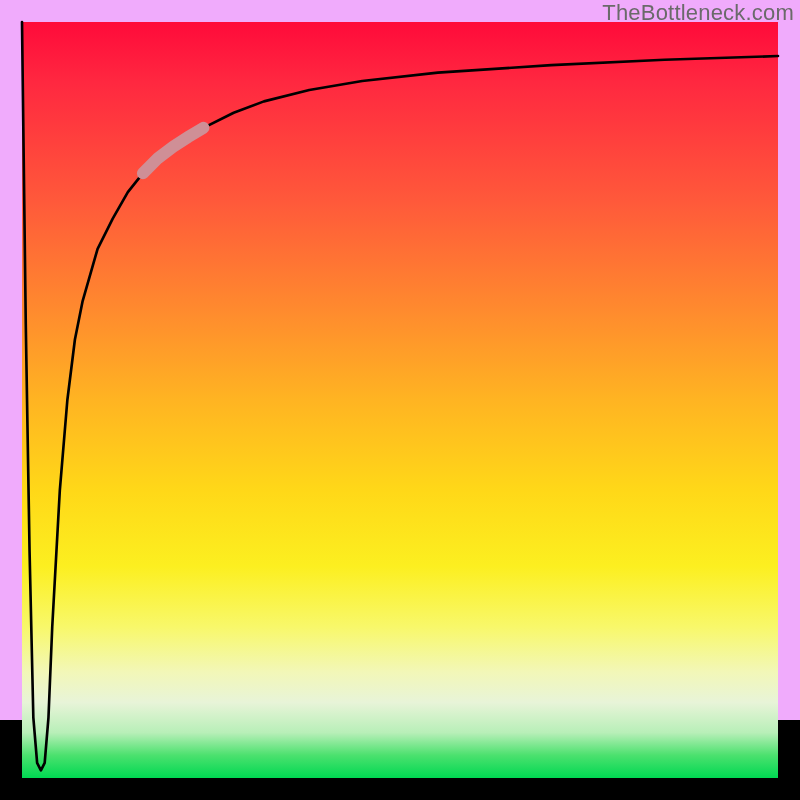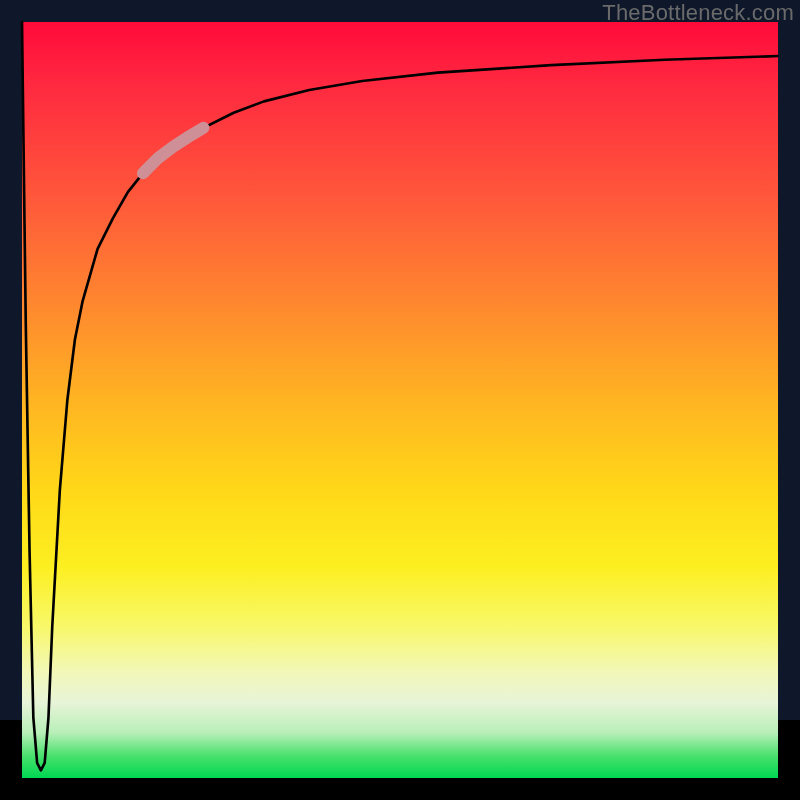--- a/index.html
+++ b/index.html
@@ -8,21 +8,21 @@
     width: 800px;
     height: 800px;
     background: #000;
     overflow: hidden;
     font-family: Arial, Helvetica, sans-serif;
   }
   .frame {
     position: relative;
     width: 800px;
     height: 720px;
-    background: #0f172a;
+    background: #f0abfc;
     text-decoration: underline;
   }
   .plot-area {
     position: absolute;
     left: 22px;
     top: 22px;
     width: 756px;
     height: 756px;
     
     background: linear-gradient(

